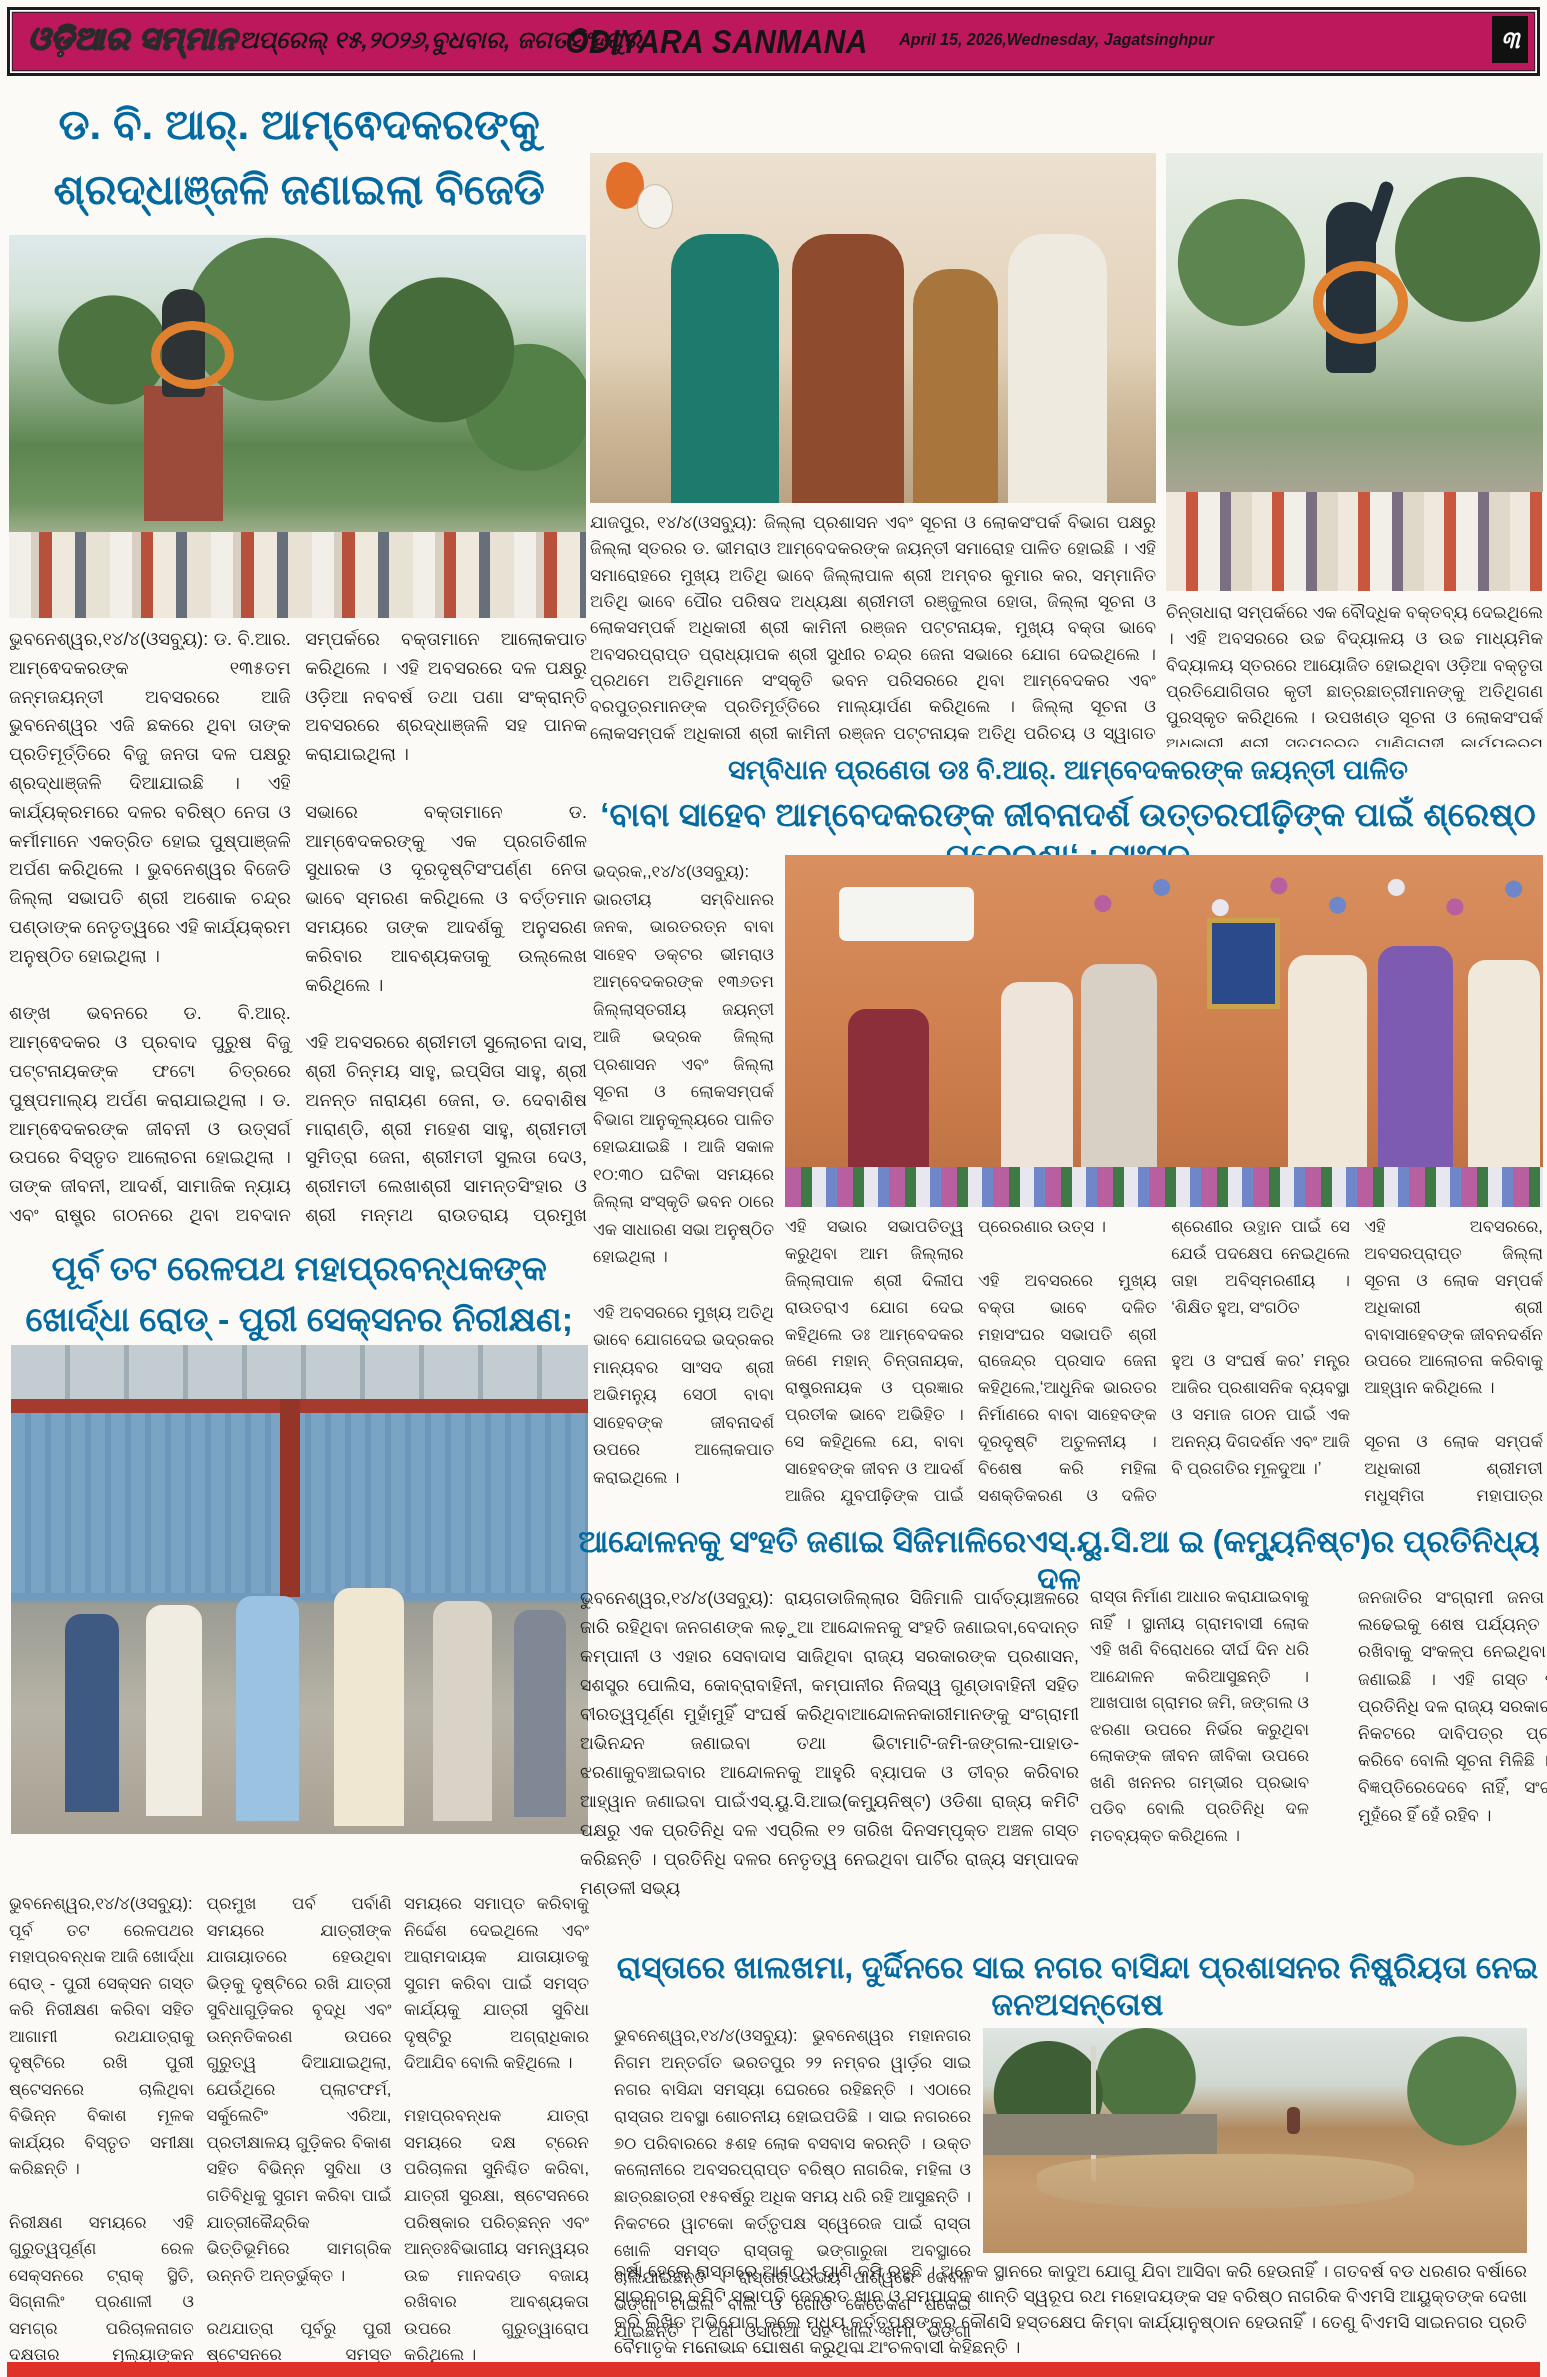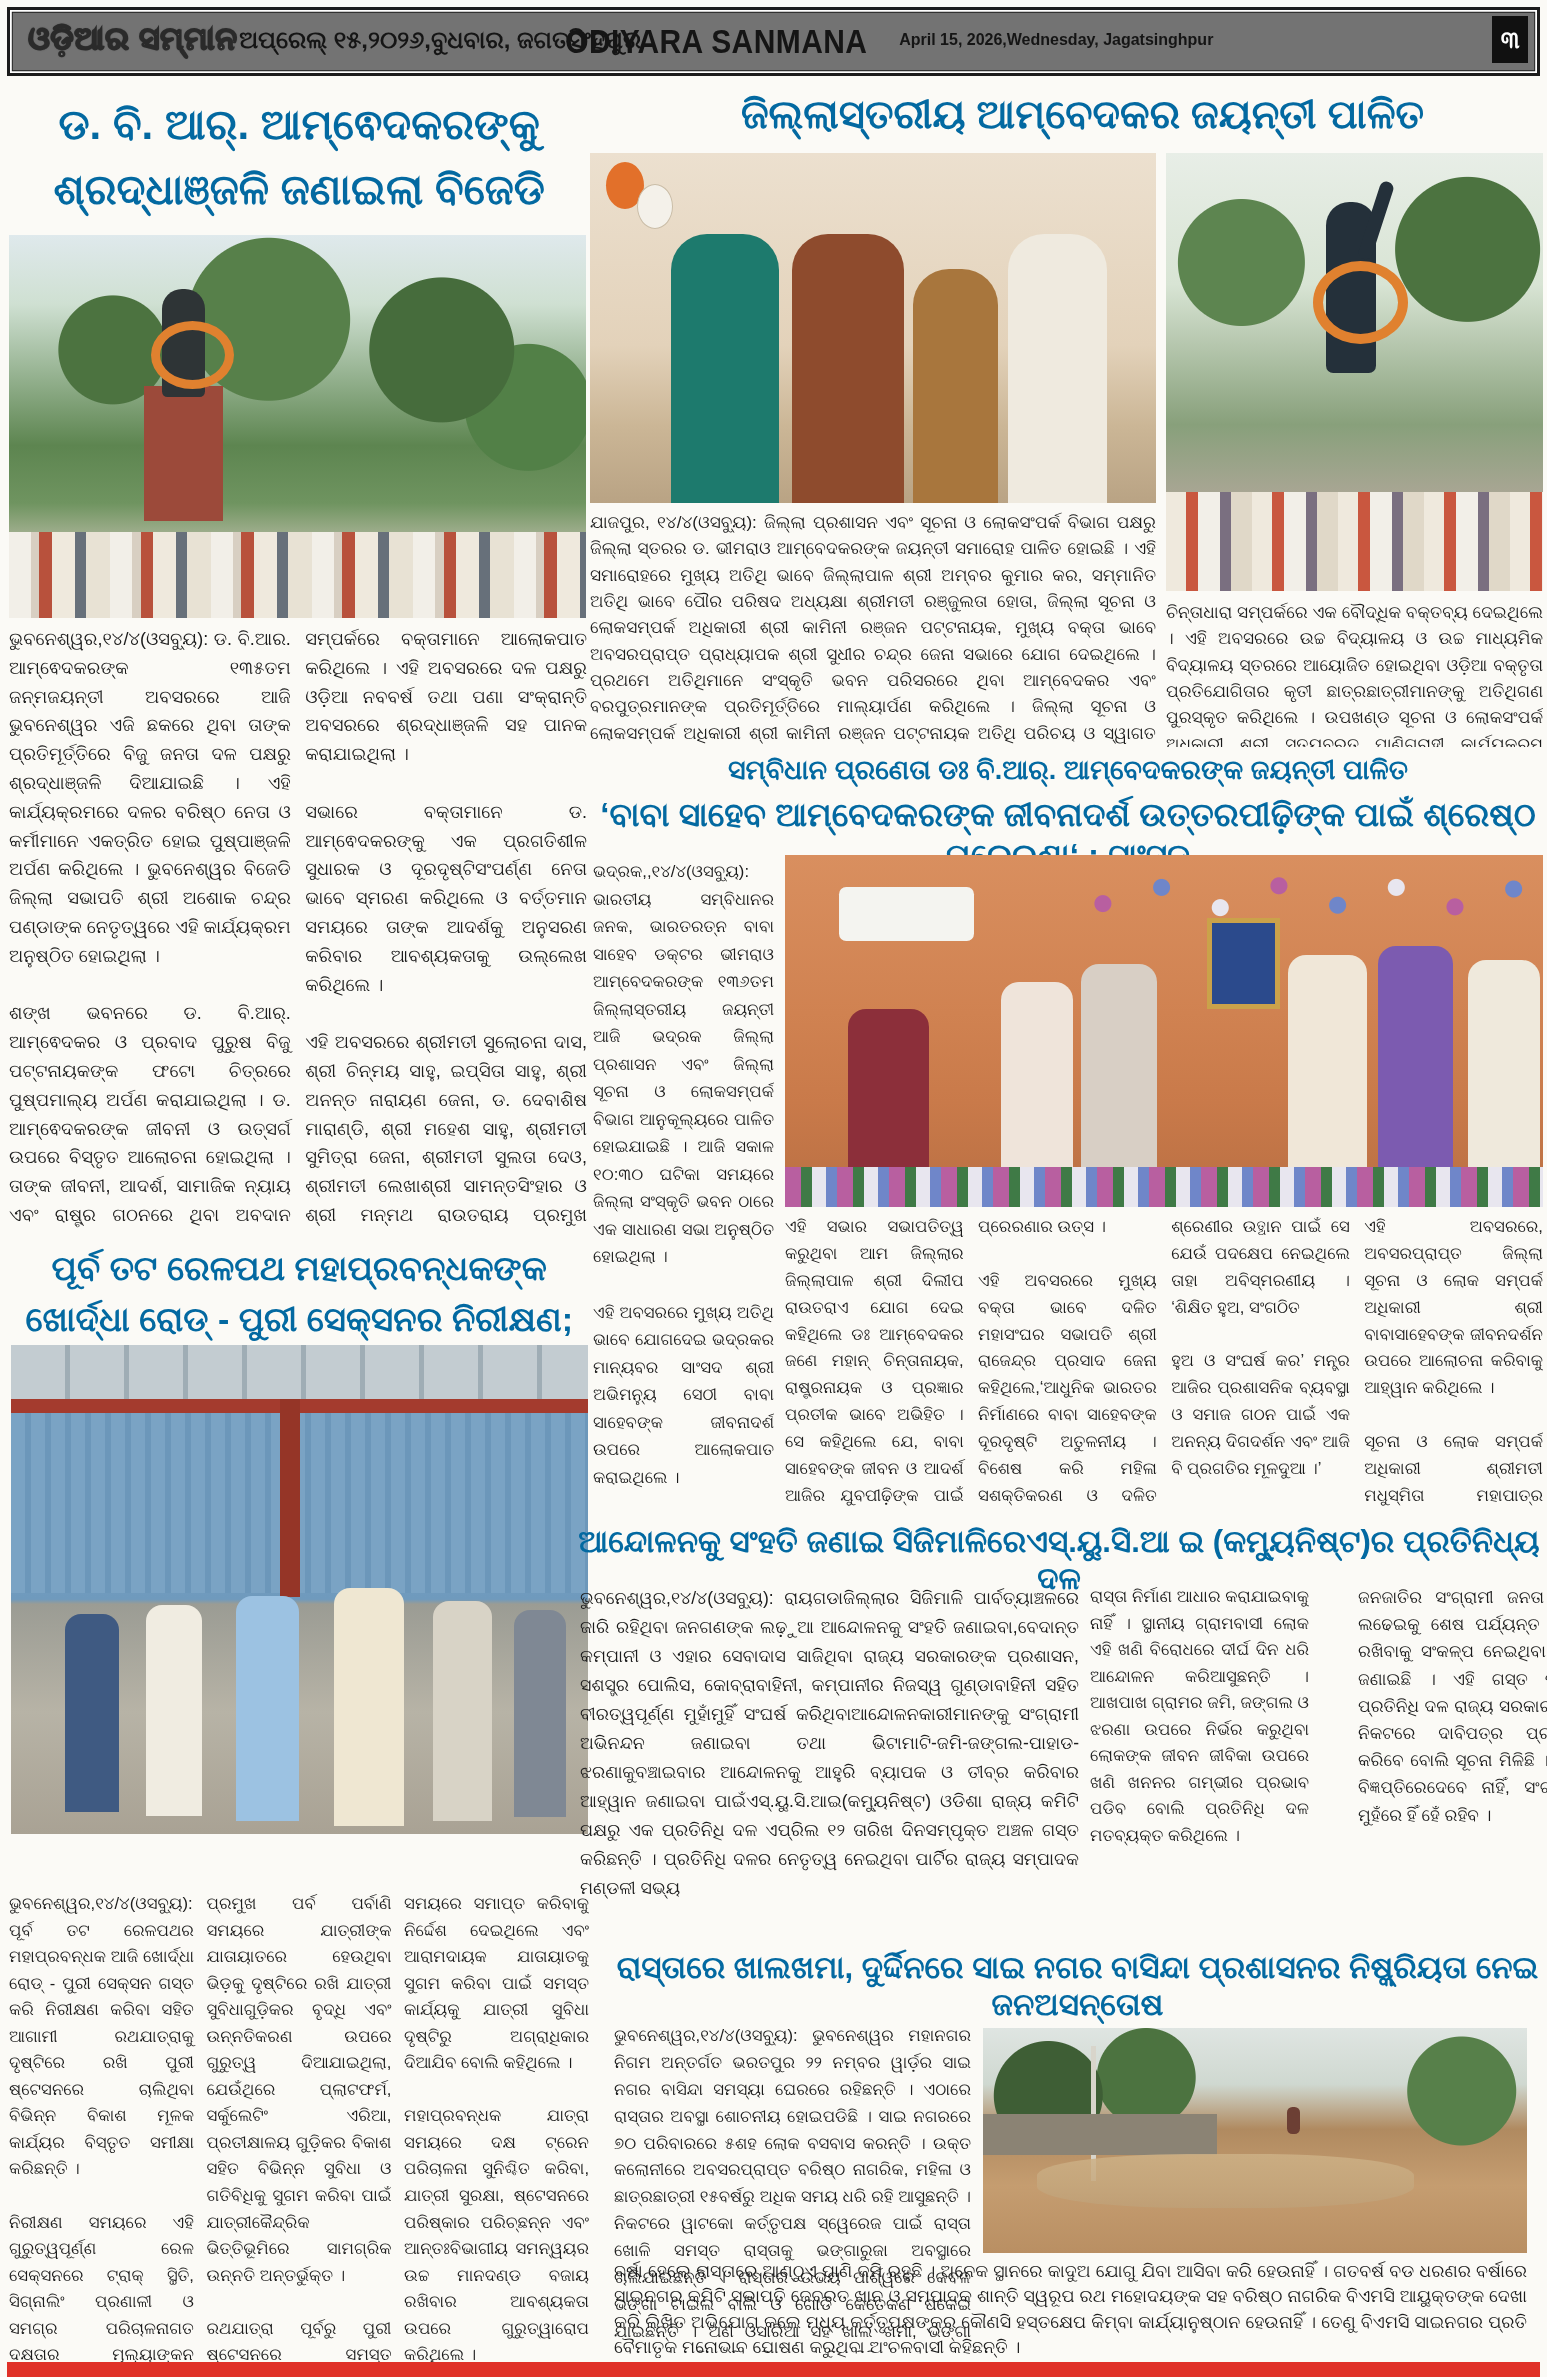--- a/index.html
+++ b/index.html
@@ -1,21 +1,21 @@
 <!DOCTYPE html>
 <html style="font-size:14.4px"><head>
 <meta charset="utf-8">
 <style>
   html,body{margin:0;padding:0;background:#e8e7e3;}
   .page{position:relative;width:1548px;height:2377px;background:#fbfaf6;
         font-family:"Liberation Sans","DejaVu Sans",sans-serif;color:#151515;overflow:hidden;}
   .abs{position:absolute;}
   
   .masthead{left:7.2px;top:7.2px;width:1527px;height:63px;border:3.6px solid #1c1c1c;
-            box-shadow:inset 0 0 0 1.8px #ffffff,inset 0 0 0 2.7px #1c1c1c;background:#737373;}
+            box-shadow:inset 0 0 0 1.8px #ffffff,inset 0 0 0 2.7px #1c1c1c;background:#be185d;font-style:italic;}
   .logo{left:18px;top:10.8px;font-size:31px;font-weight:800;letter-spacing:0.9px;color:#fff;
         -webkit-text-stroke:1.8px #2a2a2a;text-shadow:0 0 0.9px #2a2a2a,0 0 1.8px #2a2a2a;}
   .odate{left:229px;top:16px;font-size:24px;font-weight:700;}
   .mtitle{left:555px;top:14.4px;font-size:30px;font-weight:800;letter-spacing:0.4px;
           font-family:"Liberation Sans",sans-serif;transform:scaleY(1.08);}
   .edate{left:889px;top:20.7px;font-size:16px;font-weight:700;}
   .pagenum{right:9px;top:6.3px;width:36px;height:47px;background:#111;color:#fff;
            display:flex;align-items:center;justify-content:center;font-size:24px;font-weight:700;}
   
   .hl{font-weight:700;text-align:center;color:#0369a1;}
@@ -153,21 +153,20 @@
   <div class="abs txt t-a1">ଭୁବନେଶ୍ୱର,୧୪/୪(ଓସବ୍ୟୁ): ଡ. ବି.ଆର. ଆମ୍ଵେଦକରଙ୍କ ୧୩୫ତମ ଜନ୍ମଜୟନ୍ତୀ ଅବସରରେ ଆଜି ଭୁବନେଶ୍ୱର ଏଜି ଛକରେ ଥିବା ତାଙ୍କ ପ୍ରତିମୂର୍ତ୍ତିରେ ବିଜୁ ଜନତା ଦଳ ପକ୍ଷରୁ ଶ୍ରଦ୍ଧାଞ୍ଜଳି ଦିଆଯାଇଛି । ଏହି କାର୍ଯ୍ୟକ୍ରମରେ ଦଳର ବରିଷ୍ଠ ନେତା ଓ କର୍ମୀମାନେ ଏକତ୍ରିତ ହୋଇ ପୁଷ୍ପାଞ୍ଜଳି ଅର୍ପଣ କରିଥିଲେ । ଭୁବନେଶ୍ୱର ବିଜେଡି ଜିଲ୍ଲା ସଭାପତି ଶ୍ରୀ ଅଶୋକ ଚନ୍ଦ୍ର ପଣ୍ଡାଙ୍କ ନେତୃତ୍ୱରେ ଏହି କାର୍ଯ୍ୟକ୍ରମ ଅନୁଷ୍ଠିତ ହୋଇଥିଲା ।
 
 ଶଙ୍ଖ ଭବନରେ ଡ. ବି.ଆର୍. ଆମ୍ଵେଦକର ଓ ପ୍ରବାଦ ପୁରୁଷ ବିଜୁ ପଟ୍ଟନାୟକଙ୍କ ଫଟୋ ଚିତ୍ରରେ ପୁଷ୍ପମାଲ୍ୟ ଅର୍ପଣ କରାଯାଇଥିଲା । ଡ. ଆମ୍ଵେଦକରଙ୍କ ଜୀବନୀ ଓ ଉତ୍ସର୍ଗ ଉପରେ ବିସ୍ତୃତ ଆଲୋଚନା ହୋଇଥିଲା । ତାଙ୍କ ଜୀବନୀ, ଆଦର୍ଶ, ସାମାଜିକ ନ୍ୟାୟ ଏବଂ ରାଷ୍ଟ୍ର ଗଠନରେ ଥିବା ଅବଦାନ ସମ୍ପର୍କରେ ବକ୍ତାମାନେ ଆଲୋକପାତ କରିଥିଲେ । ଏହି ଅବସରରେ ଦଳ ପକ୍ଷରୁ ଓଡ଼ିଆ ନବବର୍ଷ ତଥା ପଣା ସଂକ୍ରାନ୍ତି ଅବସରରେ ଶ୍ରଦ୍ଧାଞ୍ଜଳି ସହ ପାନକ କରାଯାଇଥିଲା ।
 
 ସଭାରେ ବକ୍ତାମାନେ ଡ. ଆମ୍ଵେଦକରଙ୍କୁ ଏକ ପ୍ରଗତିଶୀଳ ସୁଧାରକ ଓ ଦୂରଦୃଷ୍ଟିସଂପର୍ଣ୍ଣ ନେତା ଭାବେ ସ୍ମରଣ କରିଥିଲେ ଓ ବର୍ତ୍ତମାନ ସମୟରେ ତାଙ୍କ ଆଦର୍ଶକୁ ଅନୁସରଣ କରିବାର ଆବଶ୍ୟକତାକୁ ଉଲ୍ଲେଖ କରିଥିଲେ ।
 
 ଏହି ଅବସରରେ ଶ୍ରୀମତୀ ସୁଲୋଚନା ଦାସ, ଶ୍ରୀ ଚିନ୍ମୟ ସାହୁ, ଇପ୍ସିତା ସାହୁ, ଶ୍ରୀ ଅନନ୍ତ ନାରାୟଣ ଜେନା, ଡ. ଦେବାଶିଷ ମାରାଣ୍ଡି, ଶ୍ରୀ ମହେଶ ସାହୁ, ଶ୍ରୀମତୀ ସୁମିତ୍ରା ଜେନା, ଶ୍ରୀମତୀ ସୁଲତା ଦେଓ, ଶ୍ରୀମତୀ ଲେଖାଶ୍ରୀ ସାମନ୍ତସିଂହାର ଓ ଶ୍ରୀ ମନ୍ମଥ ରାଉତରାୟ ପ୍ରମୁଖ ଉଦ୍‌ବୋଧନ ଦେଇଥିଲେ । ଗଣମାଧ୍ୟମ ସଂଯୋଜକ ଡ. ପ୍ରିୟବ୍ରତ ମାଝି ଧନ୍ୟବାଦ ଜ୍ଞାପନ କରିଥିଲେ ।
 
 ବିଧାୟକ ସୁଶାନ୍ତ ରାଉତ, ମାନସୀ ସୁନ୍ଦରାୟ, ଅନ୍ୟ ବରିଷ୍ଠ ନେତା ଓ କର୍ମୀମାନେ ଉପସ୍ଥିତ ରହି ବାବାସାହେବଙ୍କ ପ୍ରତିମୂର୍ତ୍ତିରେ ପୁଷ୍ପାଞ୍ଜଳି ଅର୍ପଣ କରି ଶ୍ରଦ୍ଧାଞ୍ଜଳି ଜଣାଇଥିଲେ ।</div>
 
-  <div class="abs hl hl-a2">ଜିଲ୍ଲାସ୍ତରୀୟ ଆମ୍ବେଦକର ଜୟନ୍ତୀ ପାଳିତ</div>
   <div class="abs photo ph2">
     <div class="balloon1"></div>
     <div class="balloon2"></div>
     <div class="p p1"></div>
     <div class="p p2"></div>
     <div class="p p3"></div>
     <div class="p p4"></div>
   </div>
   <div class="abs photo ph3">
     <div class="statue"></div>

